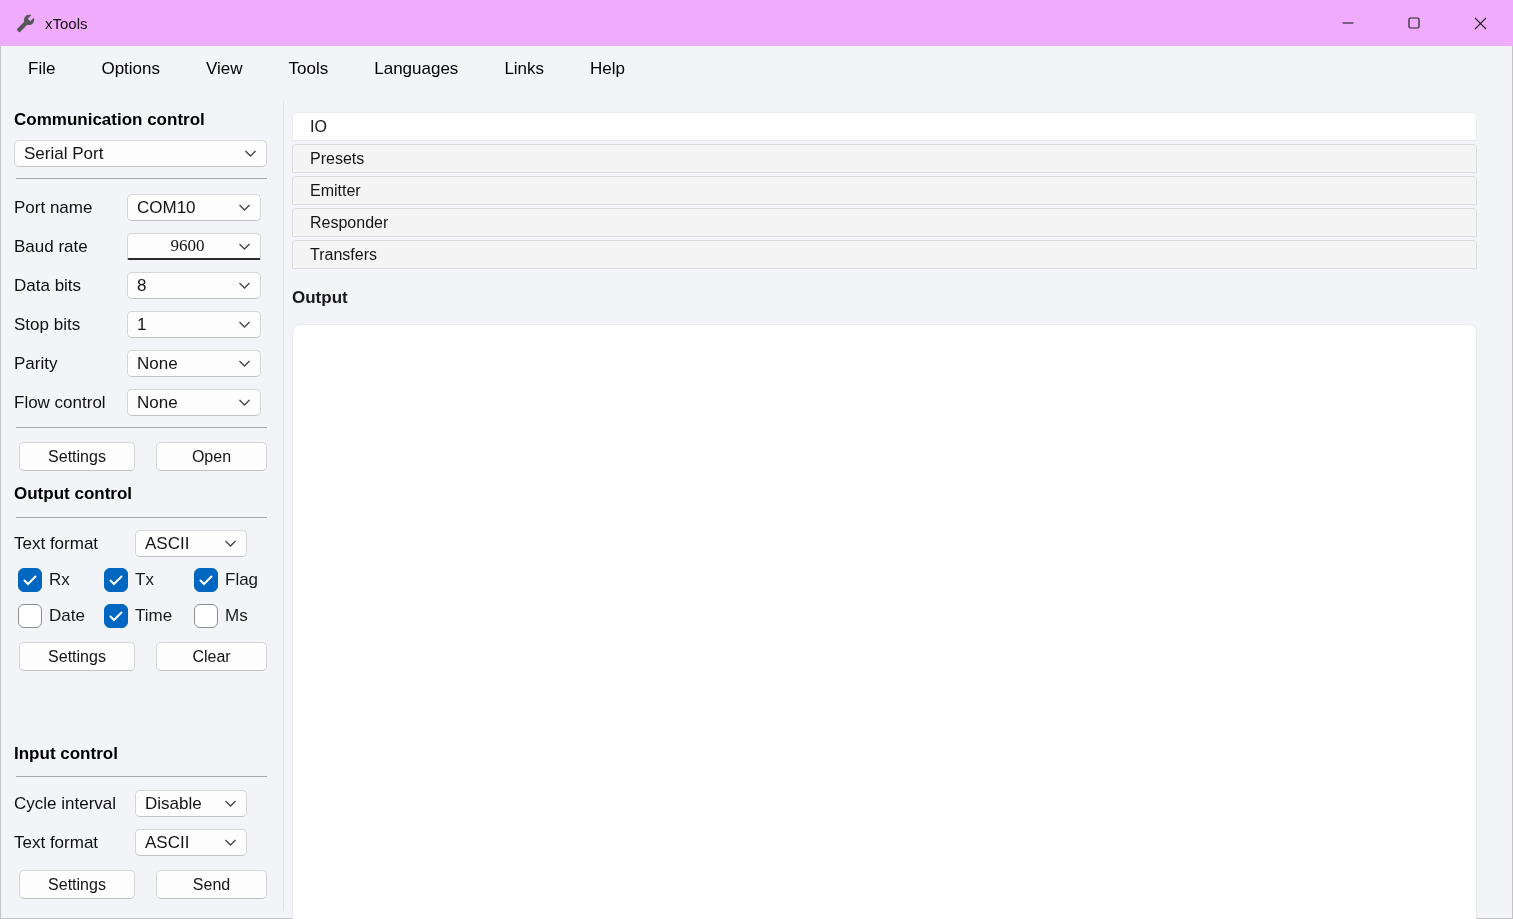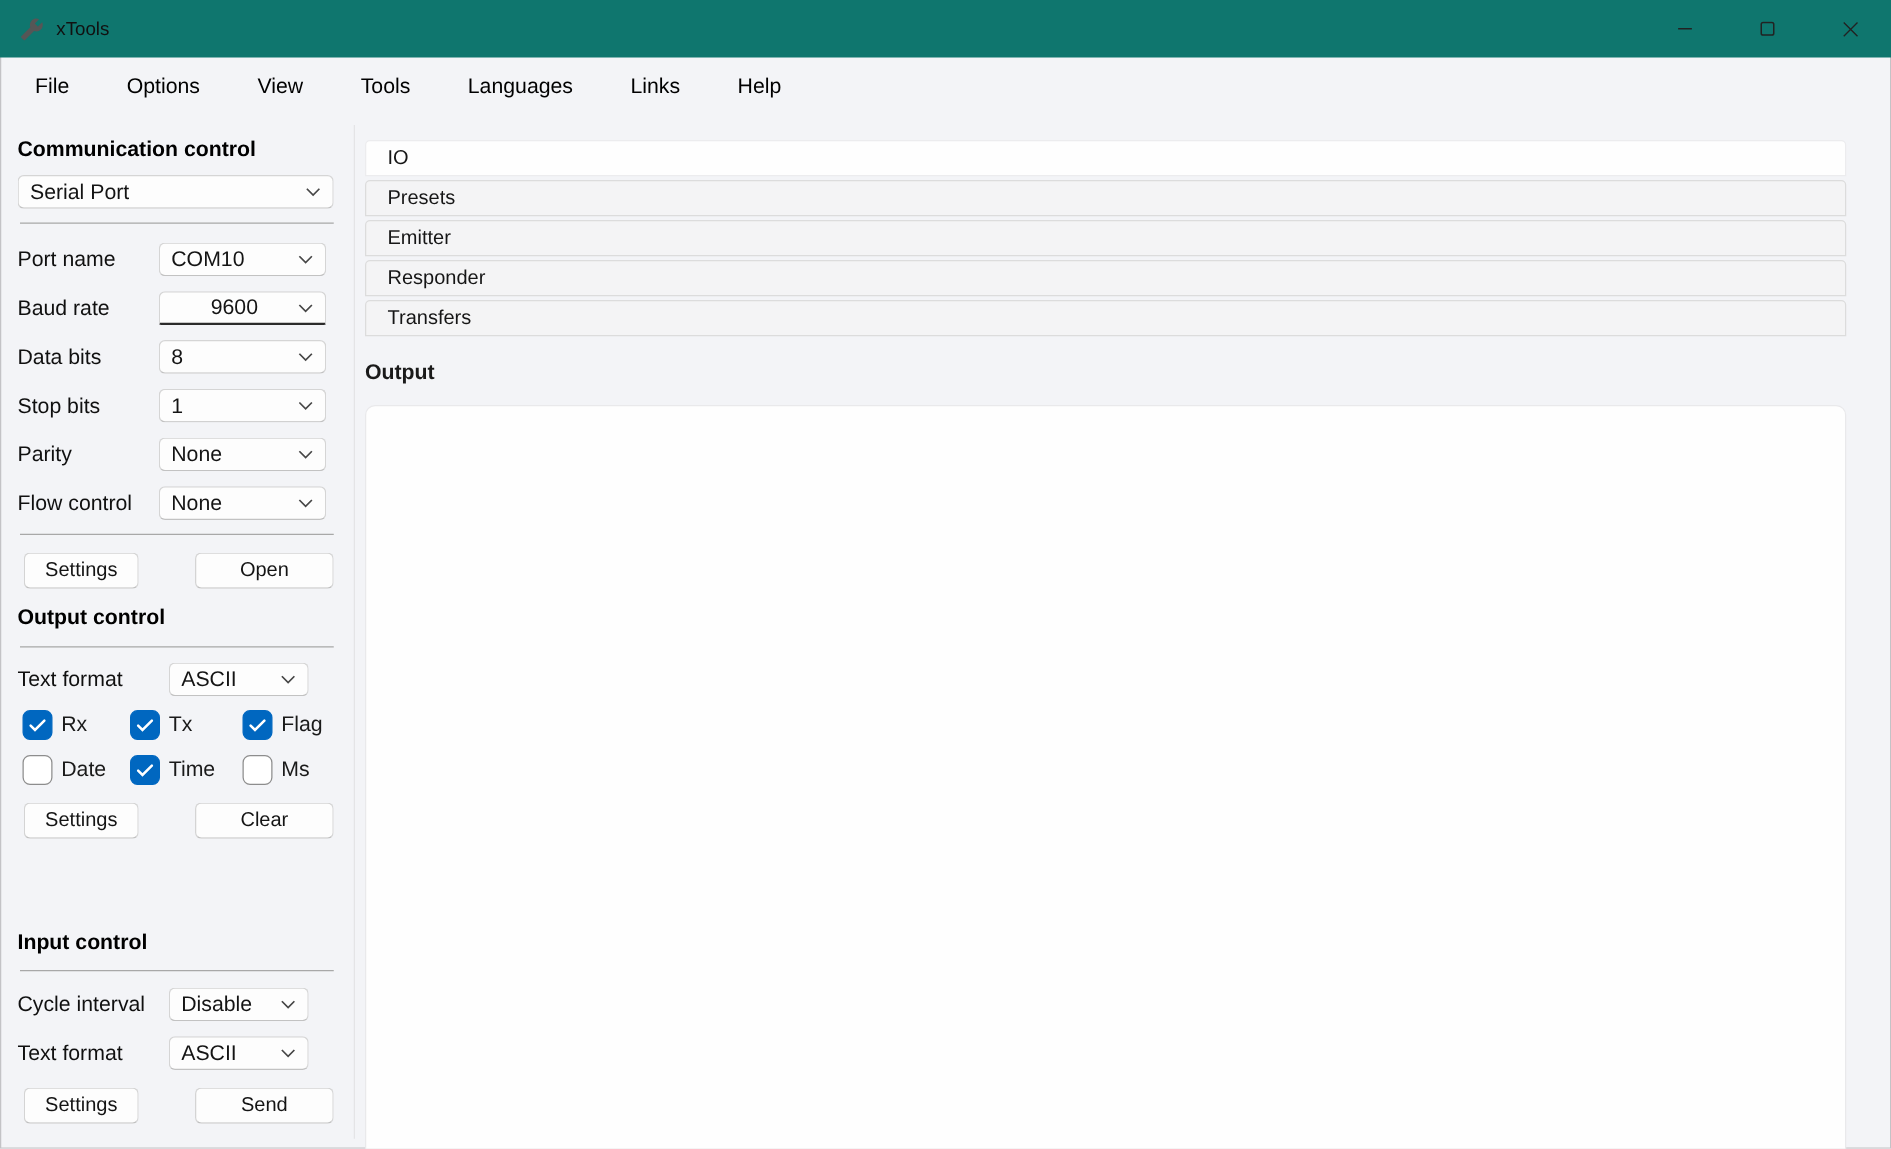--- a/index.html
+++ b/index.html
@@ -12,21 +12,21 @@
   }
   .window {
     position:absolute; inset:0;
     background:#f3f4f7;
     box-shadow: inset 0 0 0 1px #c3c3c6;
   }
 
   
   .titlebar {
     position:absolute; left:0; top:0; right:0; height:46px;
-    background:#0f766e;
+    background:#f0abfc;
     display:flex; align-items:center;
   }
   .app-icon { margin-left:14px; width:22px; height:22px; display:flex; align-items:center; justify-content:center; }
   .app-icon svg { transform:scaleX(-1); }
   .app-title { margin-left:9px; font-size:15px; color:#111; }
   .window-controls { position:absolute; right:0; top:0; height:46px; display:flex; }
   .wc-btn { width:66px; height:46px; display:flex; align-items:center; justify-content:center; cursor:default; }
   .wc-btn svg { display:block; }
 
   
@@ -48,38 +48,38 @@
   .combobox {
     height:27px; background:#fdfdfd;
     border:1px solid #d5d5d5; border-bottom-color:#c2c2c2;
     border-radius:5px;
     display:flex; align-items:center;
     padding:0 9px; font-size:17px; color:#141414;
     position:relative;
   }
   .combobox .cb-text { flex:1; white-space:nowrap; overflow:hidden; }
   .combobox svg { flex:none; }
-  .combobox.editable { border-bottom:2px solid #2b2b2b; border-radius:5px 5px 2px 2px; }
+  .combobox.editable { border-bottom:2px solid #2b2b2b; border-radius:5px 5px 2px 2px;font-family:Liberation Serif, serif; }
   .combobox.editable .cb-text { text-align:center; }
 
   .field-row { display:flex; align-items:center; margin-top:12px; }
   .field-row .f-label { width:113px; flex:none; color:#101010; }
   .field-row .combobox { width:134px; }
   .field-row.narrowctl .f-label { width:121px; }
   .field-row.narrowctl .combobox { width:112px; }
 
   .btn-row { display:flex; justify-content:space-between; margin-top:14px; padding-left:5px; }
   .btn {
     height:29px; background:#fdfdfd;
     border:1px solid #d4d4d4; border-bottom-color:#c0c0c0;
     border-radius:5px; font-size:16px; color:#141414;
     font-family:"Liberation Sans", sans-serif;
     display:flex; align-items:center; justify-content:center;
   }
-  .btn.b1 { width:92px; }
+  .btn.b1 { width:116px; }
   .btn.b2 { width:111px; }
 
   .check-grid { margin-top:11px; }
   .check-row { display:flex; margin-top:12px; }
   .check-row:first-child { margin-top:0; }
   .check-item { display:flex; align-items:center; }
   .check-item.c1 { width:86px; margin-left:4px; }
   .check-item.c2 { width:90px; }
   .checkbox {
     width:24px; height:24px; border-radius:6px;

